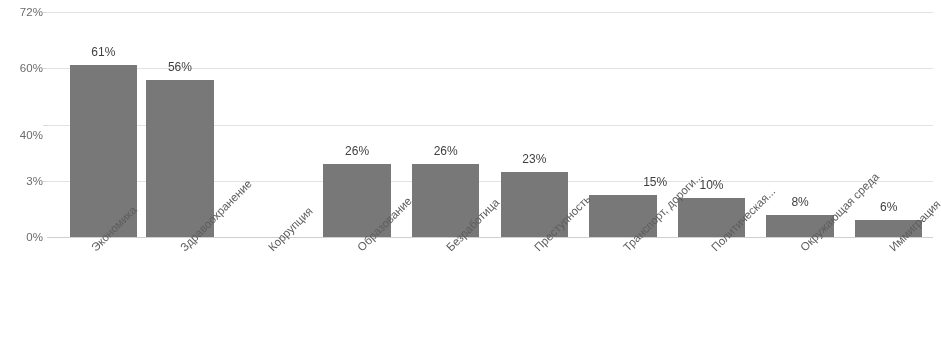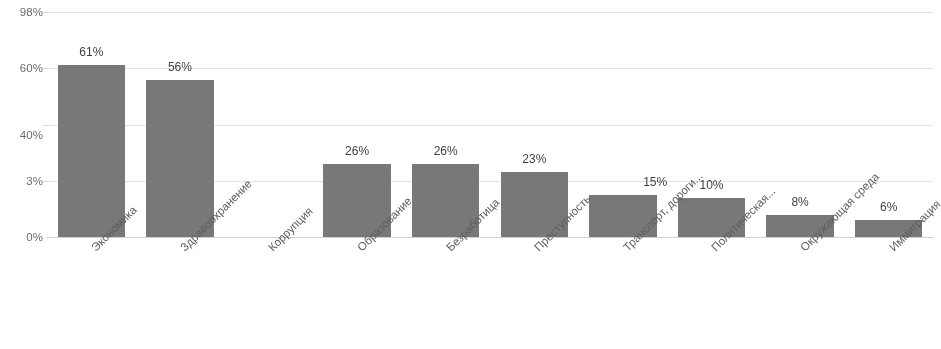--- a/index.html
+++ b/index.html
@@ -129,39 +129,39 @@
     direction: rtl;
   }
   .cat-label > span { direction: ltr; unicode-bidi: embed; }
 </style>
 </head>
 <body>
 
 <div id="chart-root">
 
   <div id="y-axis-labels">
-    <div class="ytick" style="top:-5px;">98%</div>
+    <div class="ytick" style="top:-5px;">72%</div>
     <div class="ytick" style="top:51.25px;">60%</div>
     <div class="ytick" style="top:118px;">40%</div>
     <div class="ytick" style="top:163.75px;">3%</div>
     <div class="ytick" style="top:220px;">0%</div>
 
     <div class="ytick-dash" style="top:0px;"></div>
     <div class="ytick-dash" style="top:56.25px;"></div>
     <div class="ytick-dash" style="top:112.5px;"></div>
     <div class="ytick-dash" style="top:168.75px;"></div>
   </div>
 
   <div id="plot-area">
     <div class="gridline" style="top:0px;"></div>
     <div class="gridline" style="top:56.25px;"></div>
     <div class="gridline" style="top:112.5px;"></div>
     <div class="gridline" style="top:168.75px;"></div>
     <div class="axisline" style="top:225px;"></div>
-  <div class="bar-slot" style="left: 0px; width: 88.6px;">
+  <div class="bar-slot" style="left: 12px; width: 88.6px;">
         <div class="bar" style="height: 171.562px;"></div>
         <div class="bar-value" style="bottom: 178.562px;">61%</div>
       </div>
       <div class="bar-slot" style="left: 88.6px; width: 88.6px;">
         <div class="bar" style="height: 157.5px;"></div>
         <div class="bar-value" style="bottom: 164.5px;">56%</div>
       </div>
       <div class="bar-slot" style="left: 265.8px; width: 88.6px;">
         <div class="bar" style="height: 73.125px;"></div>
         <div class="bar-value" style="bottom: 80.125px;">26%</div>

